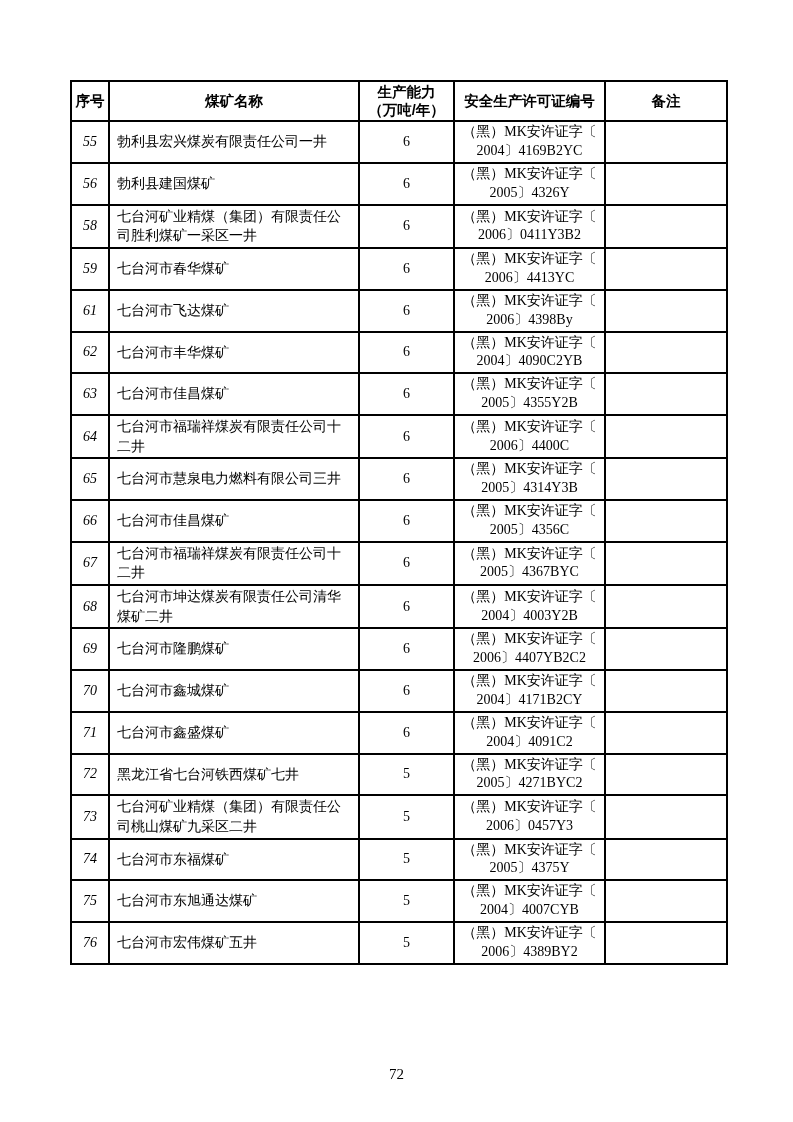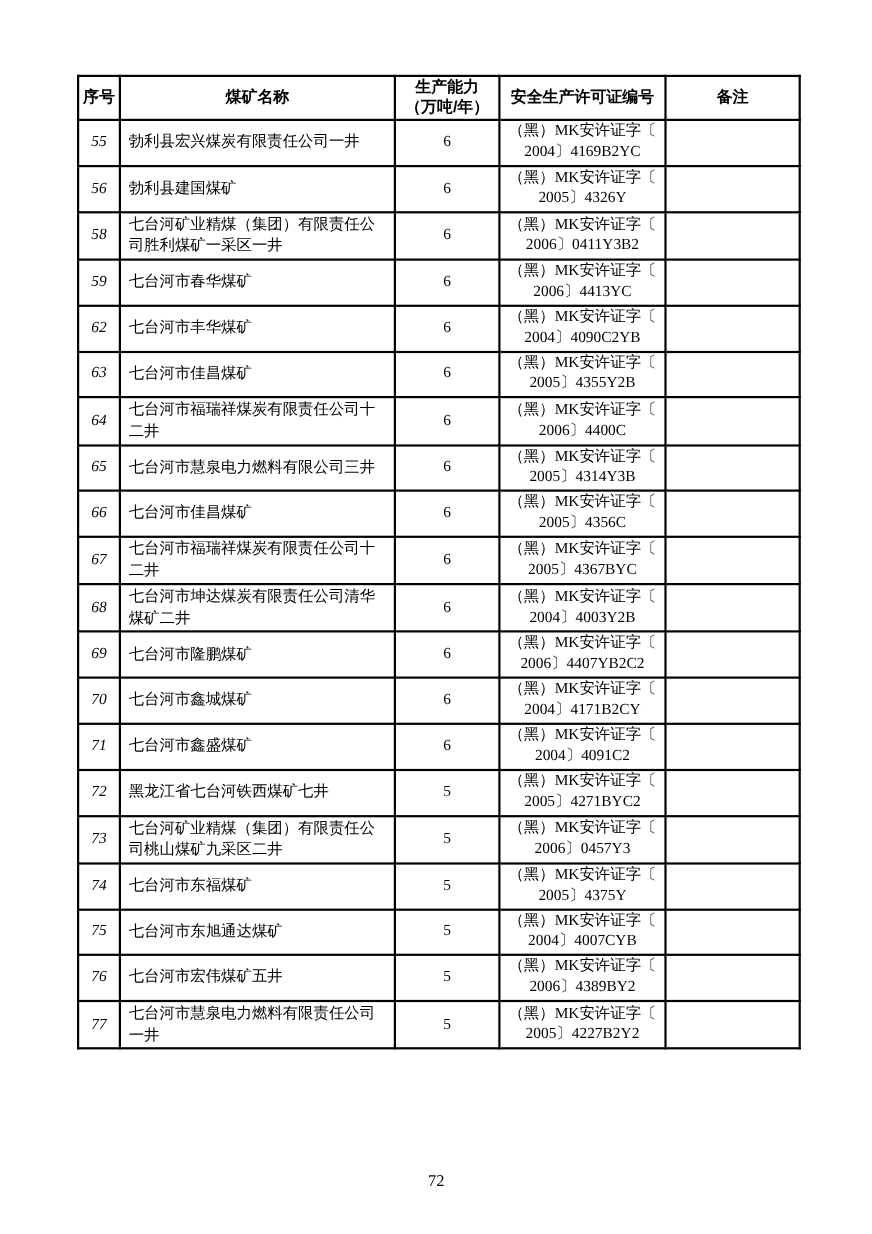--- a/index.html
+++ b/index.html
@@ -11,21 +11,21 @@
     position: relative;
     width: 793px;
     height: 1122px;
     font-family: "Liberation Serif", "DejaVu Serif", serif;
     color: #000;
     overflow: hidden;
   }
   .mine-table {
     position: absolute;
     left: 70px;
-    top: 68px;
+    top: 80px;
     width: 656px;
     border-collapse: collapse;
     table-layout: fixed;
   }
   .mine-table th,
   .mine-table td {
     border: 2px solid #000;
     overflow: hidden;
     vertical-align: middle;
   }
@@ -109,20 +109,28 @@
         </tr>
         <tr>
           <td class="c-no">59</td>
           <td class="c-name">七台河市春华煤矿</td>
           <td class="c-cap">6</td>
           <td class="c-lic">（黑）MK安许证字〔
 2006〕4413YC</td>
           <td class="c-remark"></td>
         </tr>
         <tr>
+          <td class="c-no">61</td>
+          <td class="c-name">七台河市飞达煤矿</td>
+          <td class="c-cap">6</td>
+          <td class="c-lic">（黑）MK安许证字〔
+2006〕4398By</td>
+          <td class="c-remark"></td>
+        </tr>
+        <tr>
           <td class="c-no">62</td>
           <td class="c-name">七台河市丰华煤矿</td>
           <td class="c-cap">6</td>
           <td class="c-lic">（黑）MK安许证字〔
 2004〕4090C2YB</td>
           <td class="c-remark"></td>
         </tr>
         <tr>
           <td class="c-no">63</td>
           <td class="c-name">七台河市佳昌煤矿</td>
@@ -228,26 +236,18 @@
           <td class="c-remark"></td>
         </tr>
         <tr>
           <td class="c-no">76</td>
           <td class="c-name">七台河市宏伟煤矿五井</td>
           <td class="c-cap">5</td>
           <td class="c-lic">（黑）MK安许证字〔
 2006〕4389BY2</td>
           <td class="c-remark"></td>
         </tr>
-        <tr>
-          <td class="c-no">77</td>
-          <td class="c-name">七台河市慧泉电力燃料有限责任公司一井</td>
-          <td class="c-cap">5</td>
-          <td class="c-lic">（黑）MK安许证字〔
-2005〕4227B2Y2</td>
-          <td class="c-remark"></td>
-        </tr>
       </tbody>
   </table>
 
   <div class="page-number">72</div>
 
 </div>
 
 </body></html>

